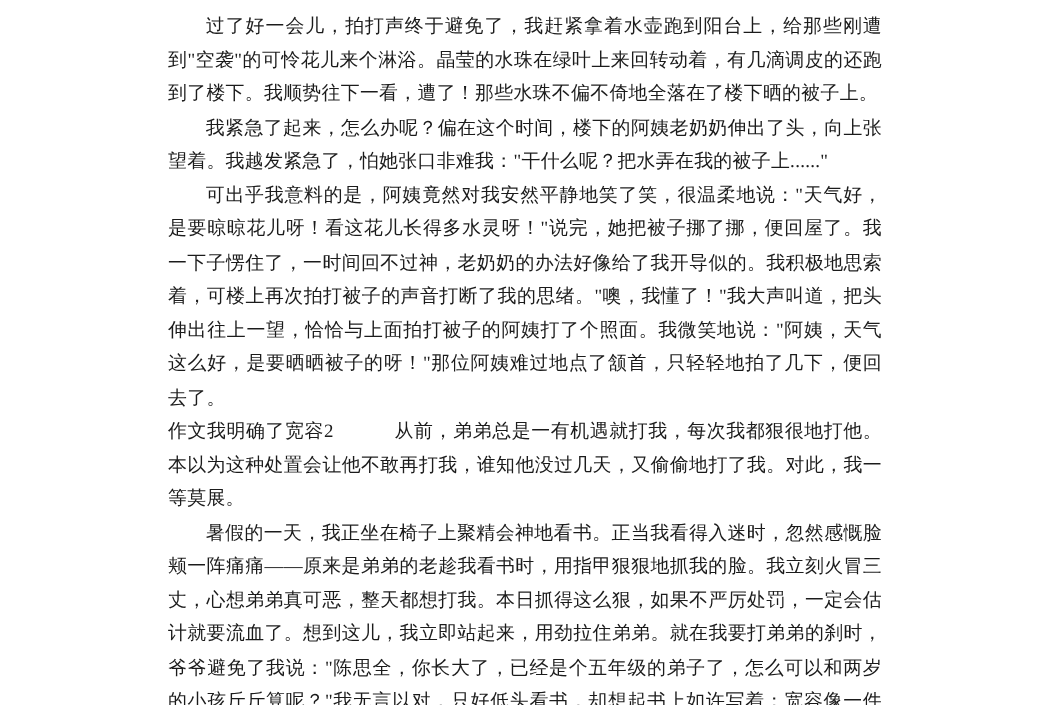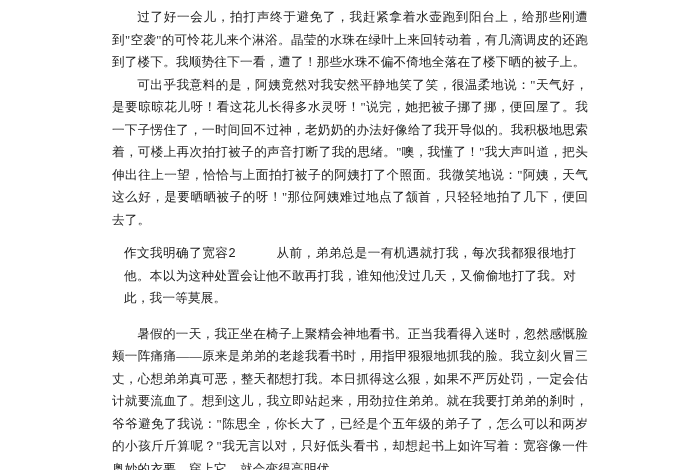--- a/index.html
+++ b/index.html
@@ -28,37 +28,37 @@
     text-align: justify;
     text-justify: inter-ideograph;
     letter-spacing: 0.2px;
   }
   p.para {
     margin: 0;
     text-indent: 2em;
     white-space: normal;
   }
   p.heading-para {
-    margin: 12px;
+    margin: 0;
     text-indent: 0;
-    font-family: Liberation Mono, monospace;
   }
   .tab-gap {
     display: inline-block;
     width: 3.2em;
   }
 </style>
 </head>
 <body>
 
 <div class="page">
   <div class="doc-body">
 
     <p class="para">过了好一会儿，拍打声终于避免了，我赶紧拿着水壶跑到阳台上，给那些刚遭到"空袭"的可怜花儿来个淋浴。晶莹的水珠在绿叶上来回转动着，有几滴调皮的还跑到了楼下。我顺势往下一看，遭了！那些水珠不偏不倚地全落在了楼下晒的被子上。</p>
 
+    <p class="para">我紧急了起来，怎么办呢？偏在这个时间，楼下的阿姨老奶奶伸出了头，向上张望着。我越发紧急了，怕她张口非难我："干什么呢？把水弄在我的被子上......"</p>
 
     <p class="para">可出乎我意料的是，阿姨竟然对我安然平静地笑了笑，很温柔地说："天气好，是要晾晾花儿呀！看这花儿长得多水灵呀！"说完，她把被子挪了挪，便回屋了。我一下子愣住了，一时间回不过神，老奶奶的办法好像给了我开导似的。我积极地思索着，可楼上再次拍打被子的声音打断了我的思绪。"噢，我懂了！"我大声叫道，把头伸出往上一望，恰恰与上面拍打被子的阿姨打了个照面。我微笑地说："阿姨，天气这么好，是要晒晒被子的呀！"那位阿姨难过地点了颔首，只轻轻地拍了几下，便回去了。</p>
 
 
     <p class="heading-para"><span>作文我明确了宽容2</span><span class="tab-gap"></span><span>从前，弟弟总是一有机遇就打我，每次我都狠很地打他。本以为这种处置会让他不敢再打我，谁知他没过几天，又偷偷地打了我。对此，我一等莫展。</span></p>
 
     <p class="para">暑假的一天，我正坐在椅子上聚精会神地看书。正当我看得入迷时，忽然感慨脸颊一阵痛痛——原来是弟弟的老趁我看书时，用指甲狠狠地抓我的脸。我立刻火冒三丈，心想弟弟真可恶，整天都想打我。本日抓得这么狠，如果不严厉处罚，一定会估计就要流血了。想到这儿，我立即站起来，用劲拉住弟弟。就在我要打弟弟的刹时，爷爷避免了我说："陈思全，你长大了，已经是个五年级的弟子了，怎么可以和两岁的小孩斤斤算呢？"我无言以对，只好低头看书，却想起书上如许写着：宽容像一件奥妙的衣要，穿上它，就会变得高明优</p>
 
   </div>
 </div>

